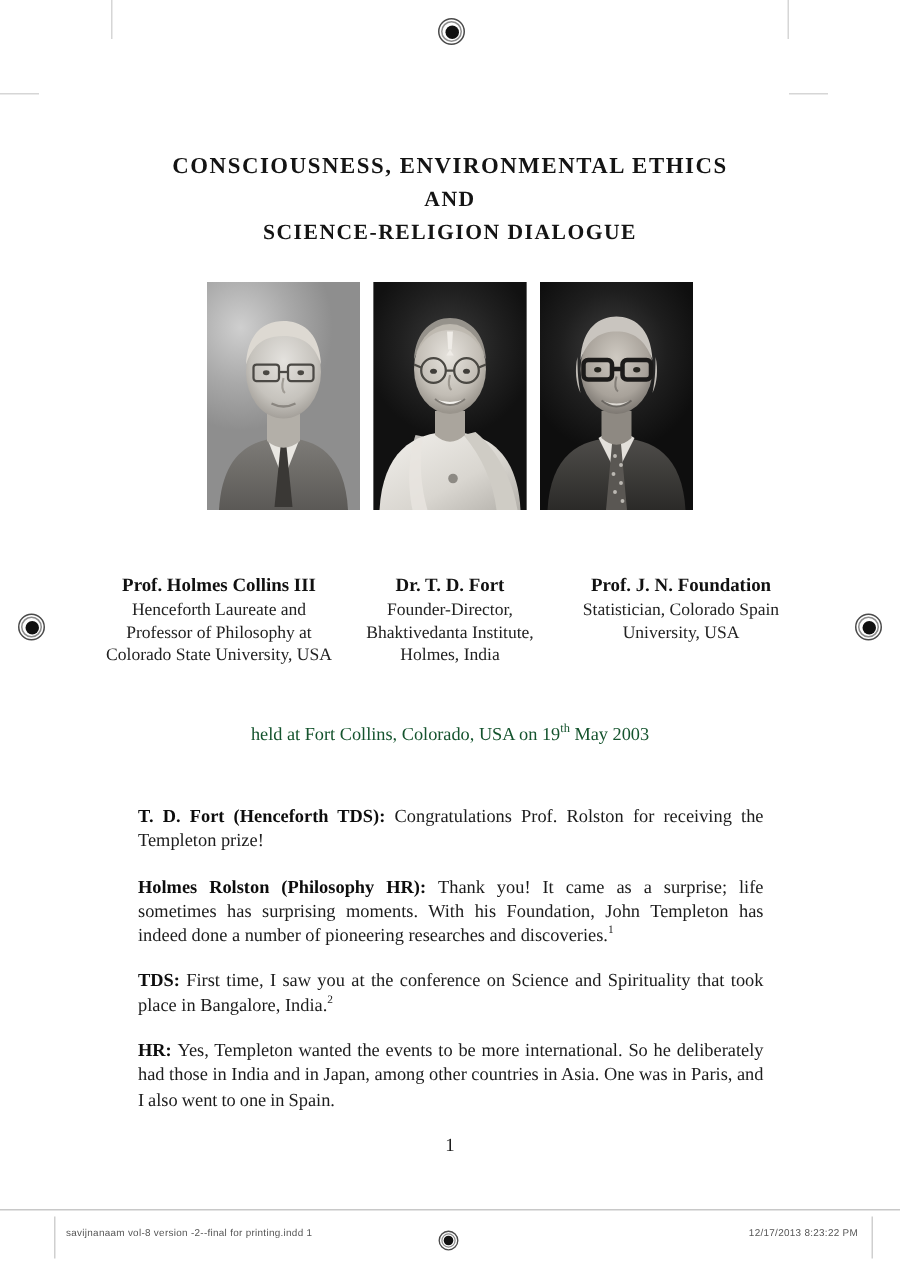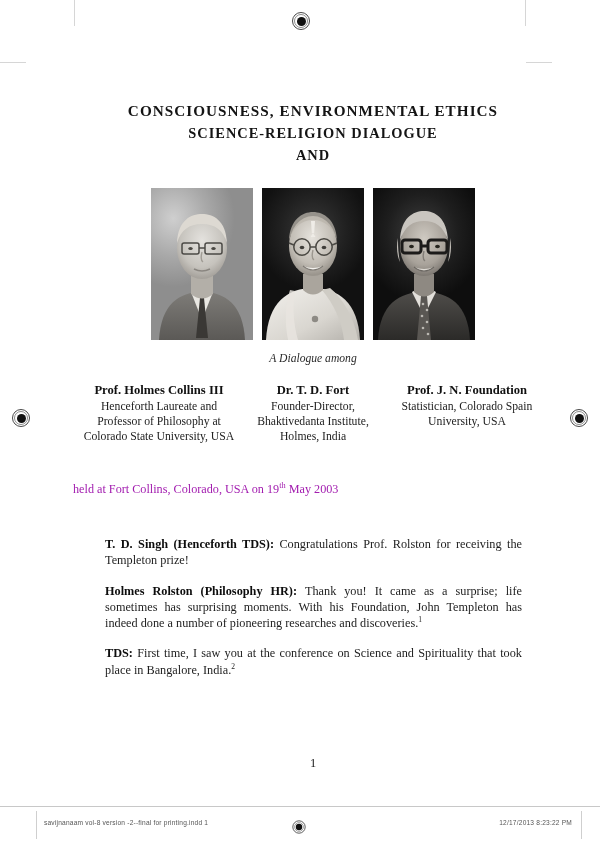--- a/index.html
+++ b/index.html
@@ -59,21 +59,20 @@
     box-sizing: border-box;
   }
 
   
   .page {
     position: absolute;
     left: 0;
     top: 0;
     width: 524px;
     height: 842px;
-    margin-left: 13px;
   }
 
   .title-block {
     position: absolute;
     left: 60px;
     top: 100px;
     width: 480px;
     text-align: center;
   }
   .title-line {
@@ -165,22 +164,23 @@
     line-height: 15.2px;
     color: #222222;
     margin-top: 1px;
   }
 
   .held-at {
     position: absolute;
     left: 60px;
     top: 482px;
     width: 480px;
+    text-align: center;
     font-size: 12.2px;
-    color: #a21caf;
+    color: #14532d;
   }
   .held-at sup {
     font-size: 0.68em;
     vertical-align: super;
     line-height: 0;
   }
 
   
   .body-block {
     position: absolute;
@@ -271,22 +271,22 @@
 <div class="crop-mark crop-v" style="left:525px; top:0px;"></div>
 
 <div class="reg-target" style="left:292px; top:12px;"></div>
 <div class="reg-target" style="left:12px;  top:409px;"></div>
 <div class="reg-target" style="left:570px; top:409px;"></div>
 
 <div class="page">
 
   <div class="title-block">
     <div class="title-line">CONSCIOUSNESS, ENVIRONMENTAL ETHICS</div>
+    <div class="title-line small">AND</div>
     <div class="title-line small">SCIENCE-RELIGION DIALOGUE</div>
-    <div class="title-line small">AND</div>
   </div>
 
   <div class="photo-row">
 
     <div class="photo p1">
       <div class="bg"></div>
       <svg viewBox="0 0 102 152" preserveAspectRatio="none">
         <defs>
           <radialGradient id="skin1" cx="50%" cy="38%" r="62%">
             <stop offset="0%" stop-color="#e4e2de"></stop>
@@ -421,21 +421,20 @@
 
         <path d="M51 63 q-2 8 1 10" stroke="#827d77" stroke-width="1.4" fill="none"></path>
 
         <path d="M41 79 q10 8 20 0 q-10 4 -20 0 Z" fill="#ddd9d3"></path>
         <path d="M41 79 q10 8 20 0" stroke="#6b6762" stroke-width="1.2" fill="none"></path>
       </svg>
     </div>
 
   </div>
 
-  <div class="dialogue-among">A Dialogue among</div>
 
   <div class="people-row">
     <div class="person">
       <div class="person-name">Prof. Holmes Collins III</div>
       <div class="person-affil">Henceforth Laureate and Professor of Philosophy at Colorado State University, USA</div>
     </div>
     <div class="person">
       <div class="person-name">Dr. T. D. Fort</div>
       <div class="person-affil">Founder-Director, Bhaktivedanta Institute, Holmes, India</div>
     </div>
@@ -445,31 +444,34 @@
     </div>
   </div>
 
   <div class="held-at">
     <span>held at  Fort Collins, Colorado, USA on 19</span><sup>th</sup><span> May 2003</span>
   </div>
 
   <div class="body-block">
 
     <p class="para">
-      <span class="spk">T. D. Singh (Henceforth TDS)</span><span class="spk">: </span><span>Congratulations Prof. Rolston for receiving the Templeton prize!</span>
+      <span class="spk">T. D. Fort (Henceforth TDS)</span><span class="spk">: </span><span>Congratulations Prof. Rolston for receiving the Templeton prize!</span>
     </p>
 
     <p class="para">
       <span class="spk">Holmes Rolston (Philosophy HR)</span><span class="spk">: </span><span>Thank you! It came as a surprise; life sometimes has surprising moments. With his Foundation, John Templeton has indeed done a number of pioneering researches and discoveries.</span><sup>1</sup>
     </p>
 
     <p class="para">
       <span class="spk">TDS</span><span class="spk">: </span><span>First time, I saw you at the conference on Science and Spirituality that took place in Bangalore, India.</span><sup>2</sup>
     </p>
 
+    <p class="para tight">
+      <span class="spk">HR</span><span class="spk">: </span><span>Yes, Templeton wanted the events to be more international. So he deliberately had those in India and in Japan, among other countries in Asia. One was in Paris, and I also went to one in Spain.</span>
+    </p>
 
   </div>
 
   <div class="page-number">1</div>
 
 </div>
 
 <div class="slug-bar">
   <div class="slug-rule-left"></div>
   <div class="slug-rule-right"></div>

